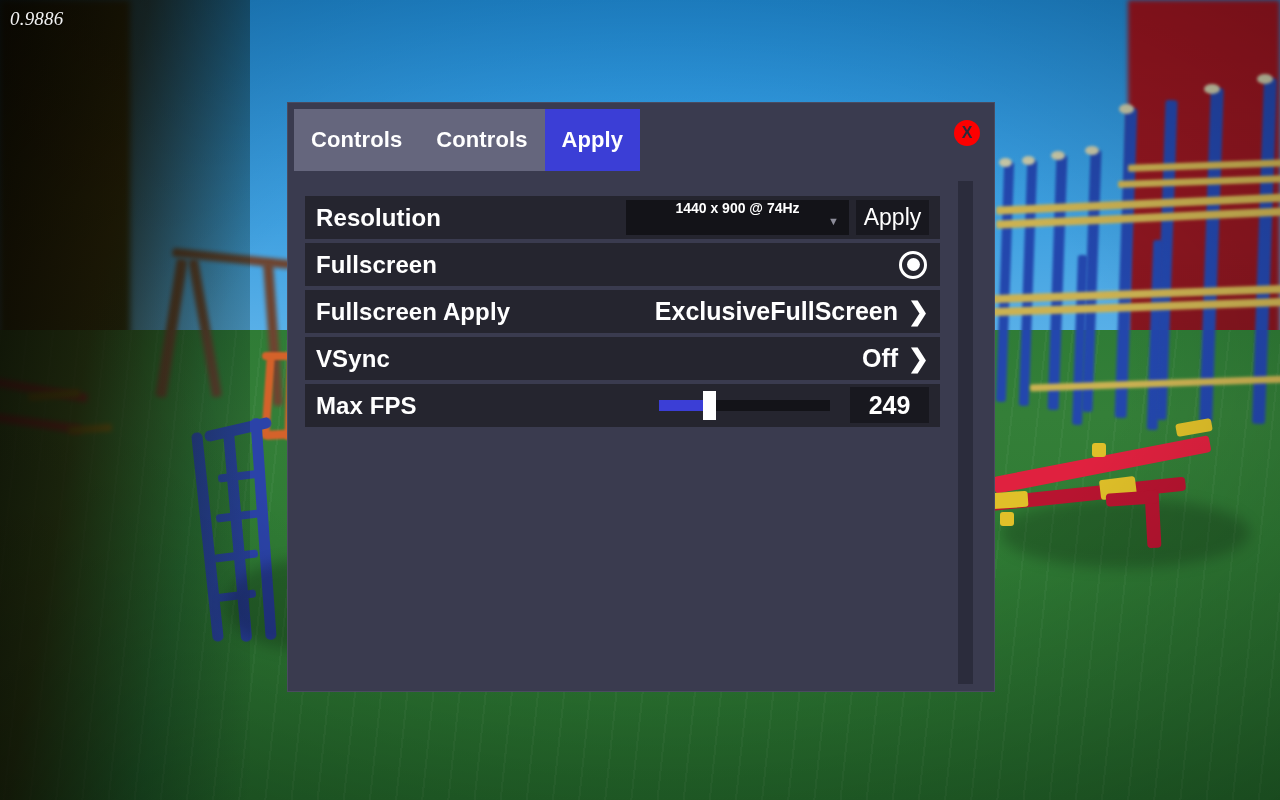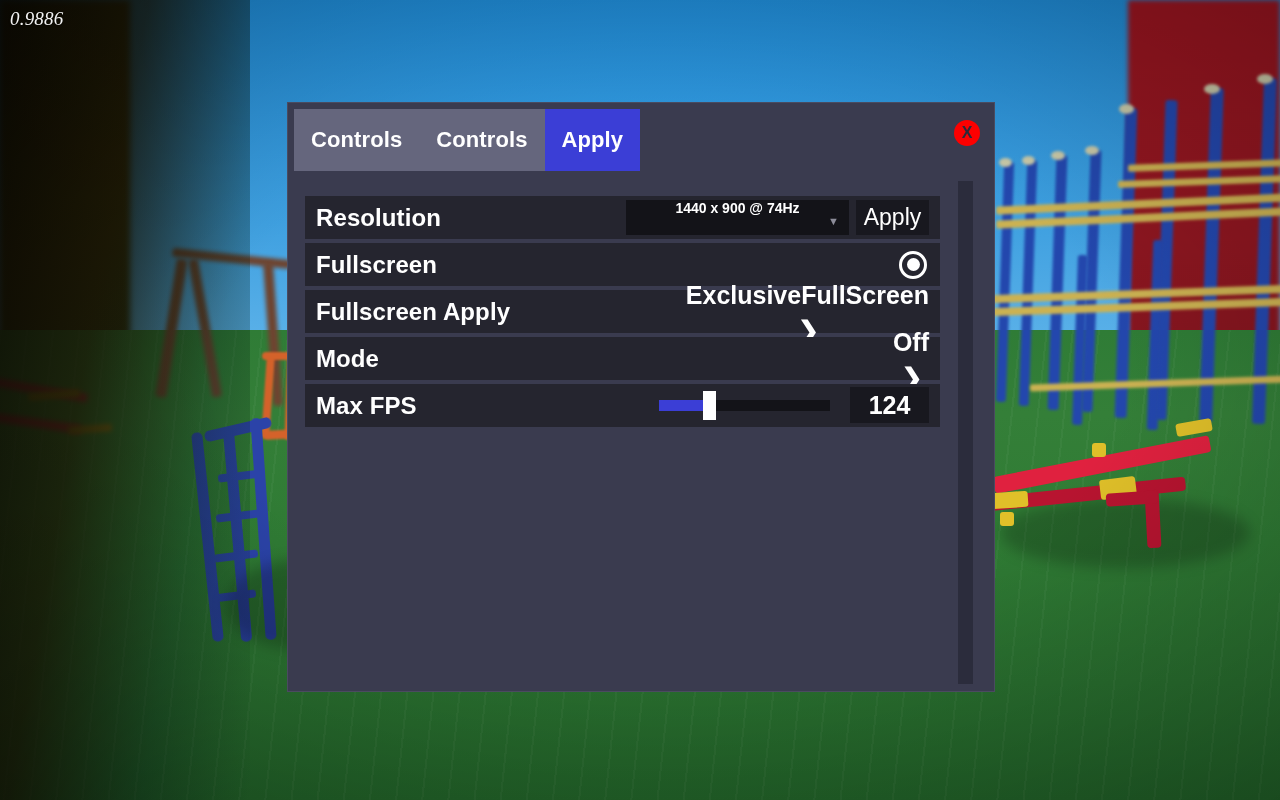--- a/index.html
+++ b/index.html
@@ -142,21 +142,20 @@
     font-size: 24px;
     font-weight: bold;
     letter-spacing: 0.1px;
     white-space: nowrap;
   }
   .row-right {
     margin-left: auto;
     display: flex;
     align-items: center;
     gap: 8px;
-    flex-direction: column;
   }
   .row-value {
     color: #ffffff;
     font-size: 25px;
     font-weight: bold;
     white-space: nowrap;
   }
   .chevron {
     color: #ffffff;
     font-size: 25px;
@@ -374,35 +373,35 @@
 
     <div class="row">
       <span class="row-label">Fullscreen Apply</span>
       <div class="row-right">
         <span class="row-value">ExclusiveFullScreen</span>
         <span class="chevron">❯</span>
       </div>
     </div>
 
     <div class="row">
-      <span class="row-label">Mode</span>
+      <span class="row-label">VSync</span>
       <div class="row-right">
         <span class="row-value">Off</span>
         <span class="chevron">❯</span>
       </div>
     </div>
 
     <div class="row">
       <span class="row-label">Max FPS</span>
       <div id="maxfps-slider">
         <div class="fill"></div>
         <div class="handle"></div>
       </div>
       <div id="maxfps-value">
-        <span>124</span>
+        <span>249</span>
       </div>
     </div>
 
   </div>
 
   <div id="scrollbar-track"></div>
 
 </div>
 
 </body></html>

